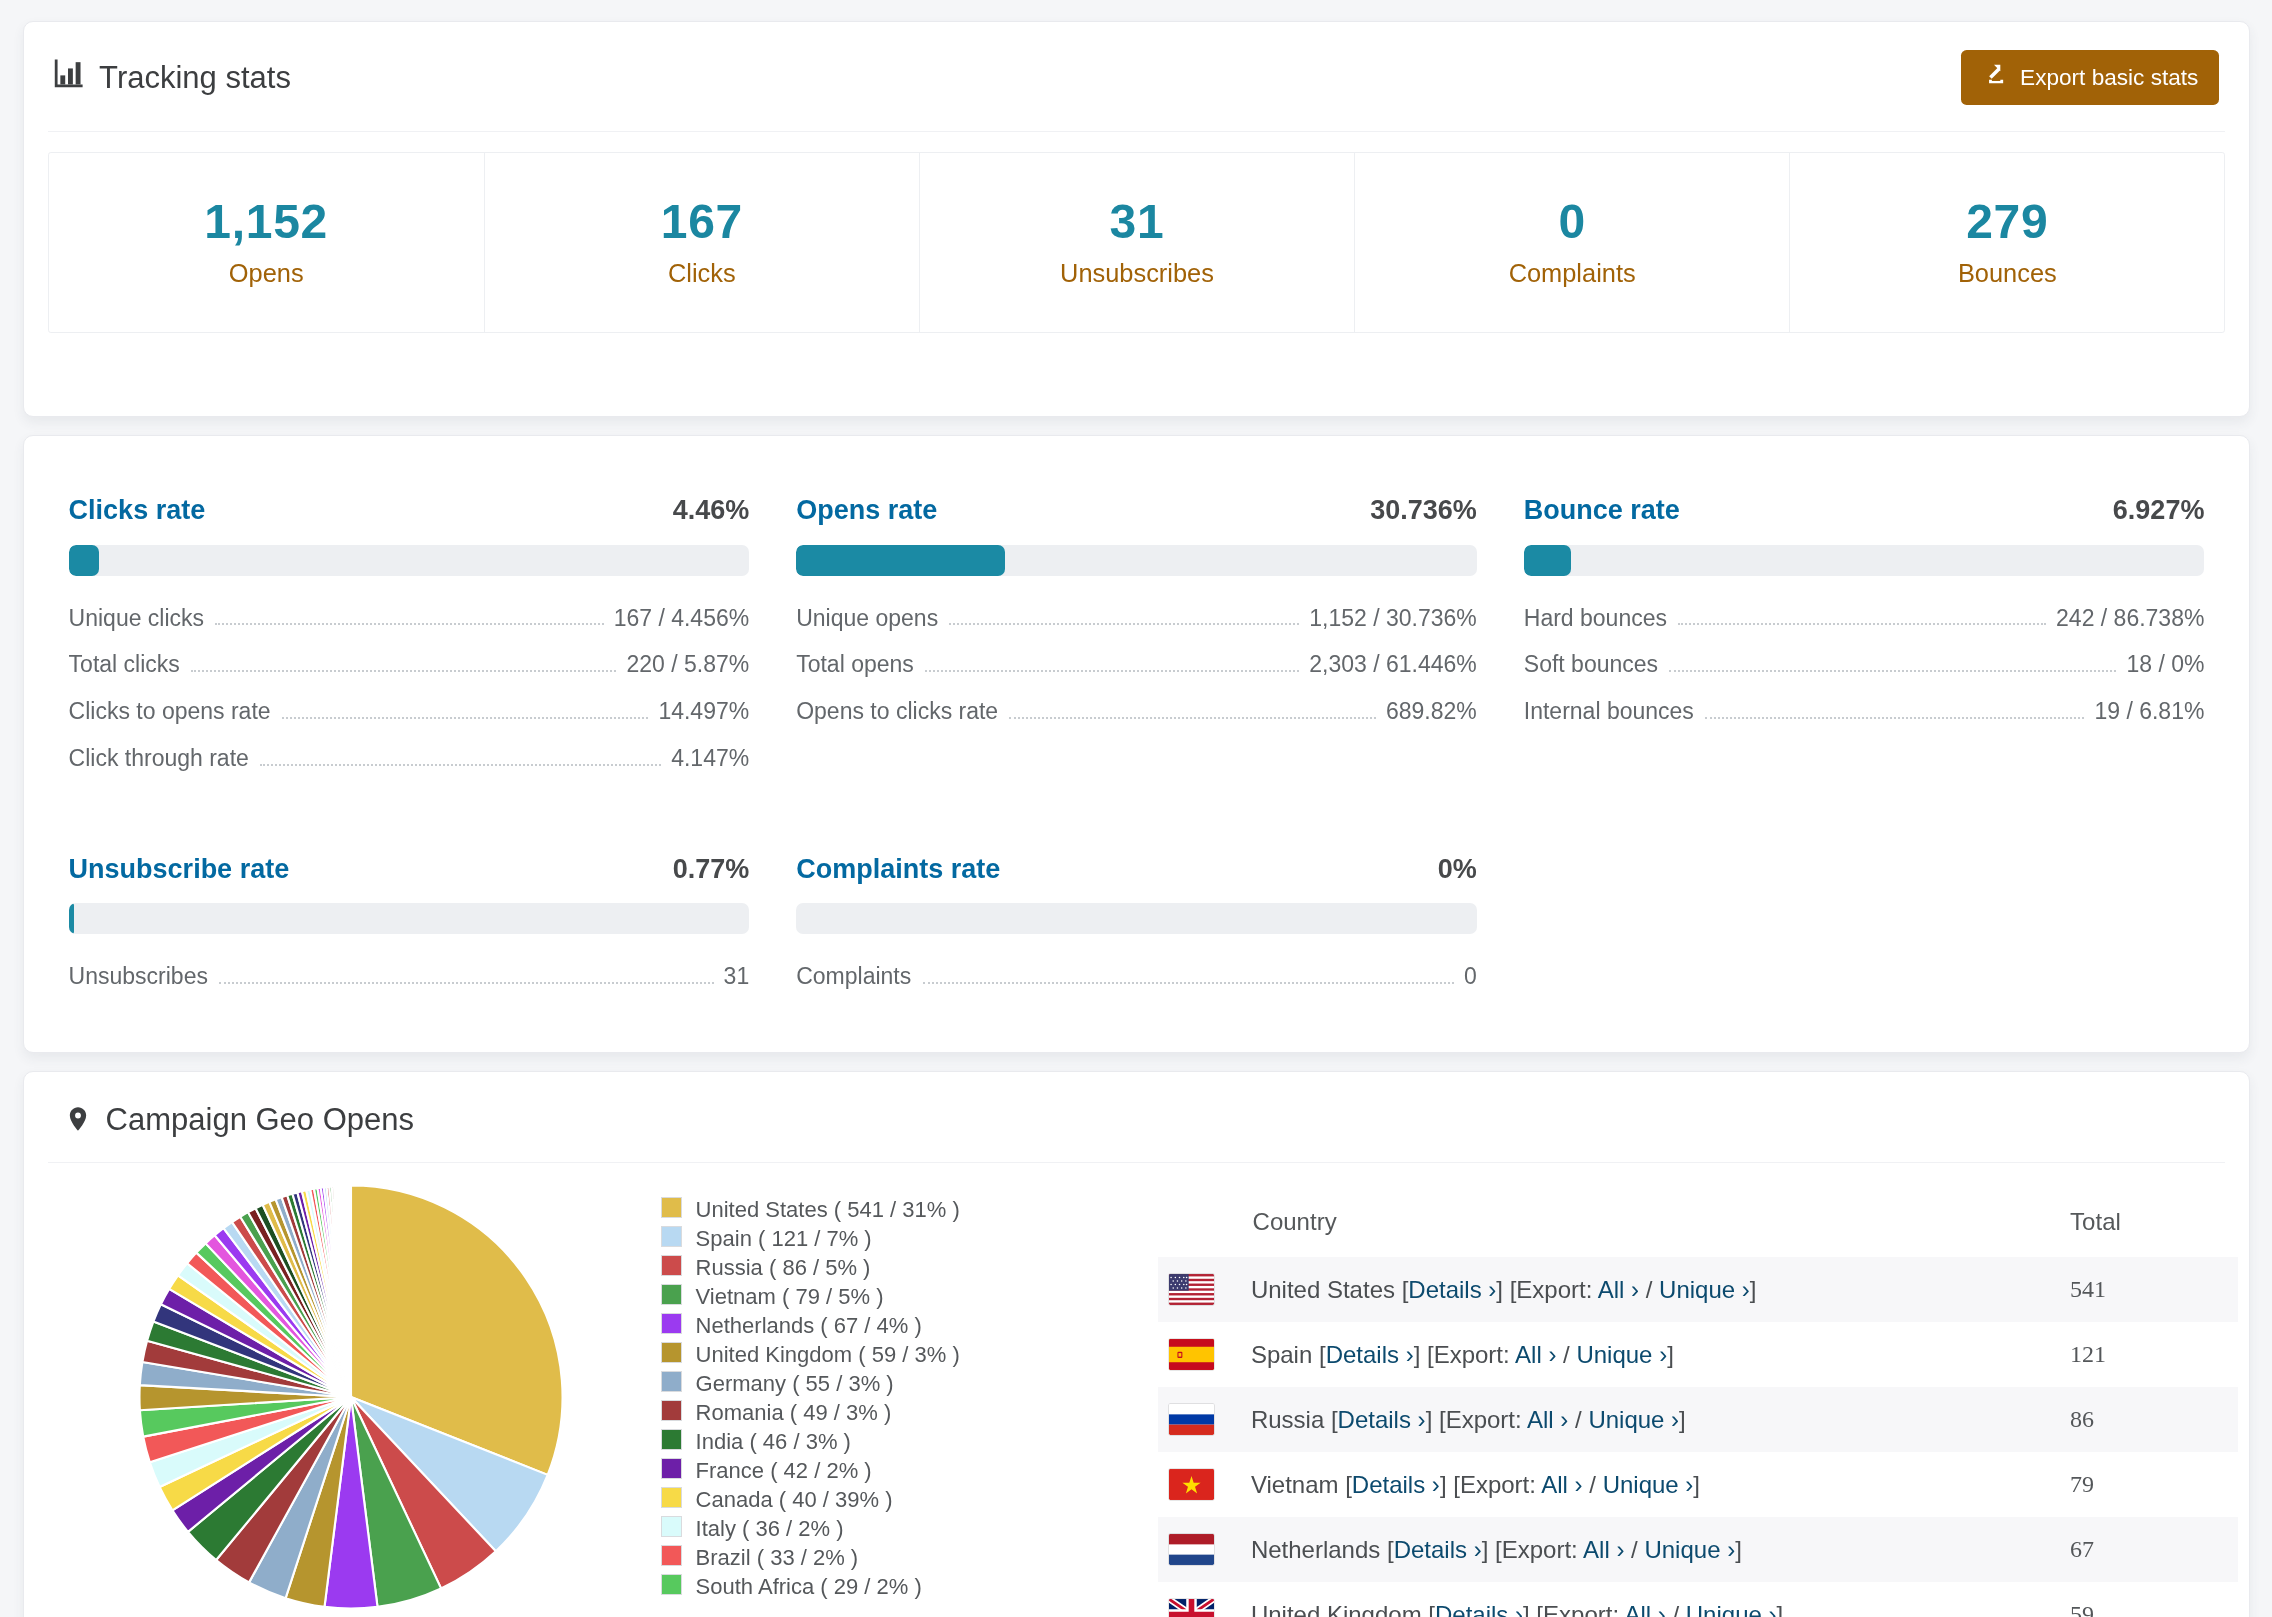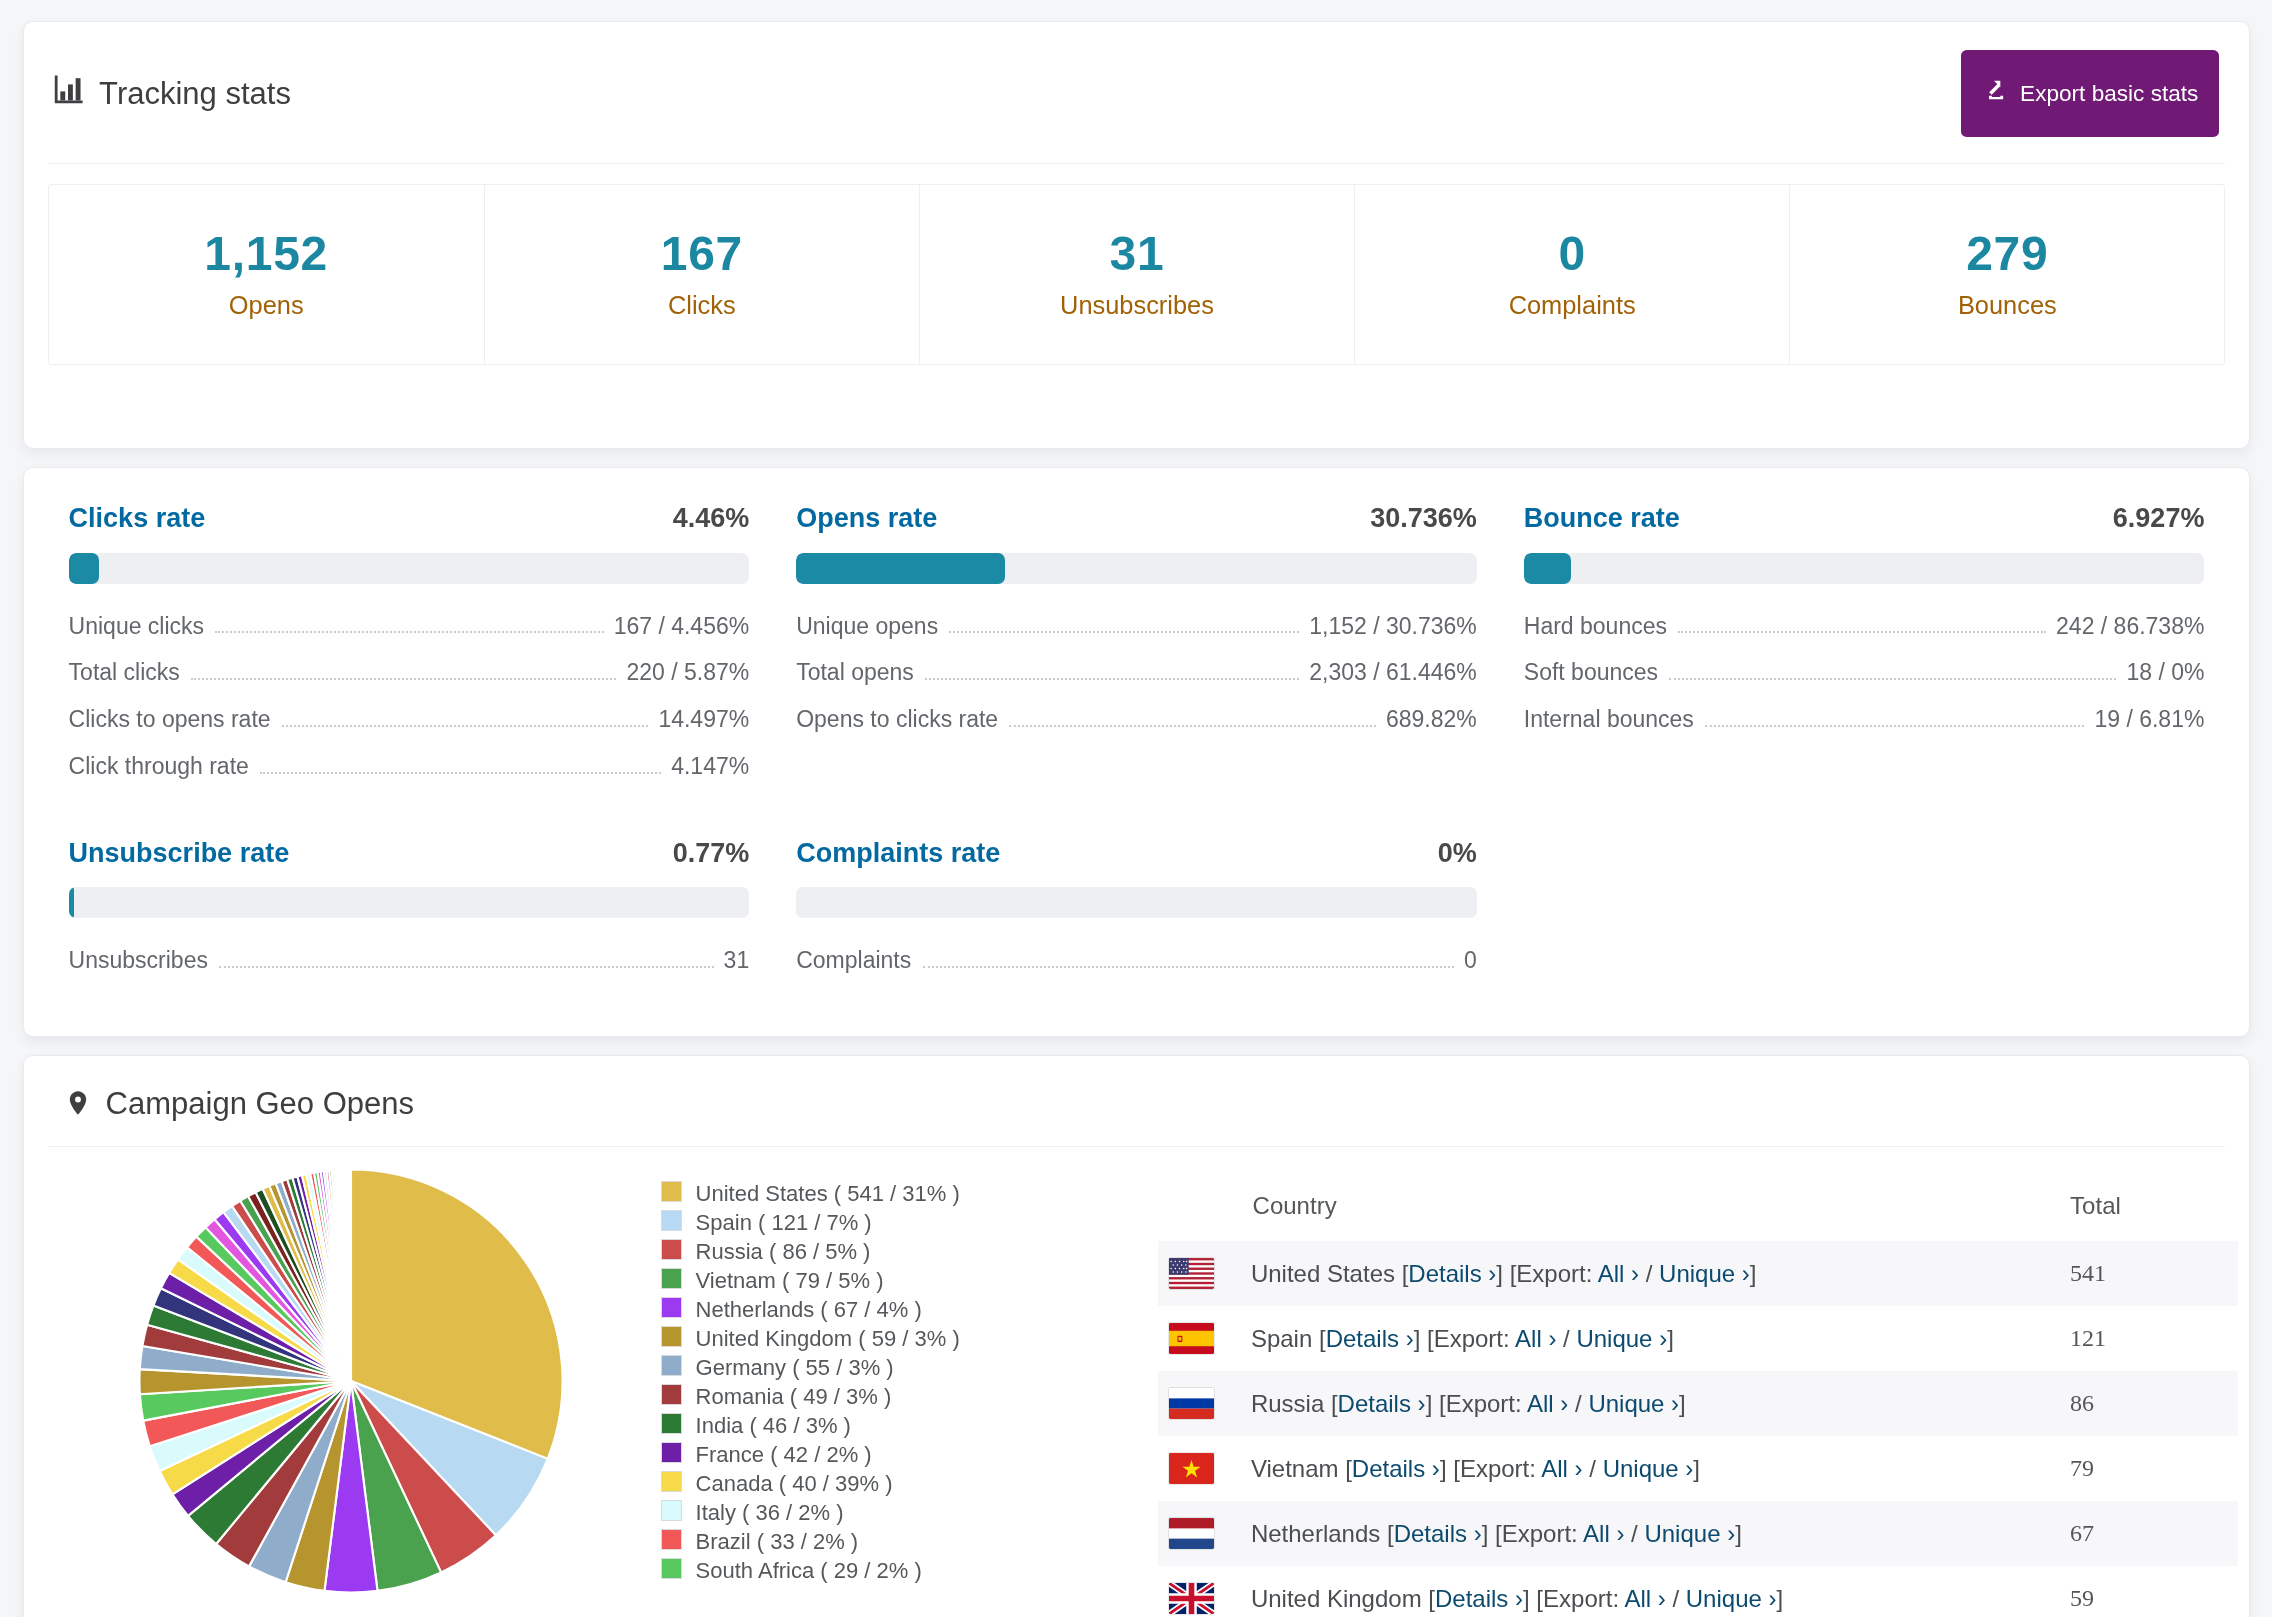--- a/index.html
+++ b/index.html
@@ -11,38 +11,38 @@
   }
   .card{
     background:#fff;border:1.4px solid #e9eaee;border-radius:10px;margin:0 22.6px;
     box-shadow:0 5.6px 11.3px rgba(60,70,90,.07);
   }
   
   #card-tracking{margin-top:21px;padding-bottom:83px;}
   .c1-header{display:flex;justify-content:space-between;align-items:center;padding:28px 30px 25.4px 28px;}
   .card-title{display:flex;align-items:center;gap:15.5px;font-size:31px;font-weight:500;color:#3c3e40;}
   .export-btn{
-    display:flex;align-items:center;gap:12.7px;background:#701a75;color:#fff;
-    font-size:22.6px;font-family:inherit;padding:28px 21px;border:none;border-radius:5.6px;cursor:pointer;
+    display:flex;align-items:center;gap:12.7px;background:#a16207;color:#fff;
+    font-size:22.6px;font-family:inherit;padding:12px 21px;border:none;border-radius:5.6px;cursor:pointer;
   }
   .inset-hr{border:none;border-top:1.4px solid #f0f1f4;margin:0 24px;}
   .summary-panel{
     margin:20px 24px 0 24px;border:1.4px solid #edeff2;border-radius:2.8px;
     display:grid;grid-template-columns:repeat(5,1fr);
   }
   .sum-cell{text-align:center;padding:41px 0 44px 0;border-left:1.4px solid #edeff2;}
   .sum-cell:first-child{border-left:none;}
   .sum-value{font-size:48px;font-weight:700;color:#1b87a1;letter-spacing:0.7px;}
   .sum-label{font-size:25.4px;color:#a16207;margin-top:10px;}
   
   #card-rates{margin-top:18.4px;padding:35px 45px 52px 45px;}
   .rates-grid{display:grid;grid-template-columns:repeat(3,1fr);column-gap:47px;row-gap:49px;}
   .rate-head{display:flex;justify-content:space-between;align-items:baseline;}
   .rate-title{font-size:27px;font-weight:700;color:#0369a1;}
-  .rate-value{font-size:27px;font-weight:700;color:#47494b;}
+  .rate-value{font-size:27px;font-weight:700;color:#47494b;margin-top:24px;}
   .rate-bar{margin-top:18.4px;height:31px;background:#edeff2;border-radius:7px;overflow:hidden;}
   .rate-fill{height:100%;background:#1b8aa4;border-radius:7px;}
   .rate-rows{margin-top:18.4px;}
   .rate-row{display:flex;align-items:flex-end;padding:10.6px 0 9.2px 0;font-size:23px;color:#63676b;}
   .rr-label{white-space:nowrap;}
   .rr-leader{flex:1;border-bottom:2.1px dotted #c8ccd0;margin:0 10px 6.4px 11.3px;min-width:28px;}
   .rr-value{white-space:nowrap;}
   
   #card-geo{margin-top:18.4px;height:611px;overflow:hidden;}
   .c3-header{display:flex;align-items:center;gap:14px;padding:30px 28px 24px 40px;}

